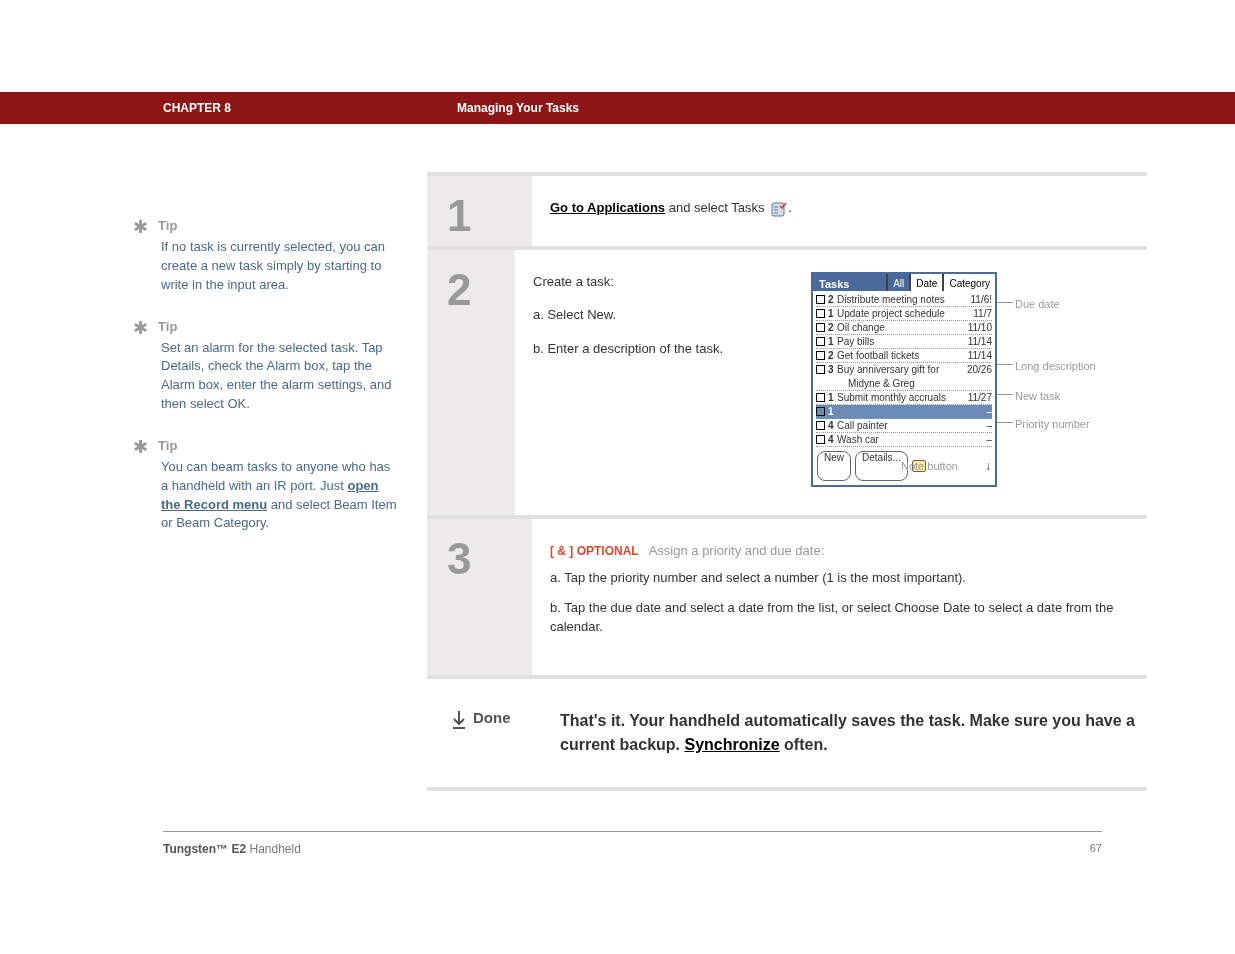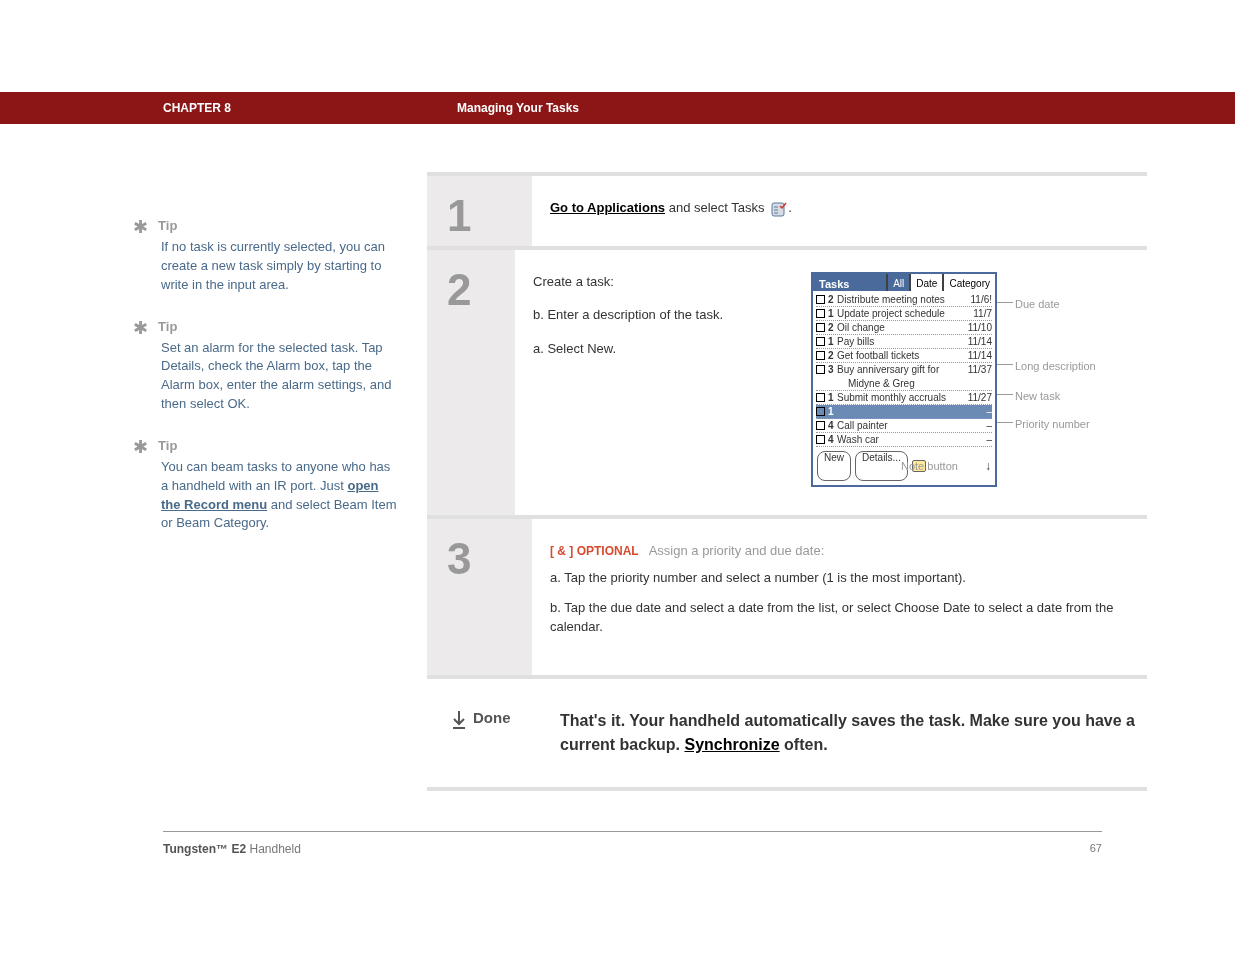--- a/index.html
+++ b/index.html
@@ -129,22 +129,22 @@
       </div>
 
       <div class="step">
         <div class="step-num-cell">
             <div class="step-num">2</div>
           </div>
         <div class="step-content">
           <div class="step-body-row">
             <div class="step-text-col">
               <p>Create a task:</p>
+              <p class="sub">a.  Select New.</p>
               <p class="sub">b.  Enter a description of the task.</p>
-              <p class="sub">a.  Select New.</p>
             </div>
             <div class="screenshot-wrap">
               <div class="palm-screen">
                 <div class="palm-titlebar">
                   <span class="ttl">Tasks</span>
                   <div class="palm-tabs">
                     <span class="active">All</span>
                     <span>Date</span>
                     <span>Category</span>
                   </div>
@@ -177,21 +177,21 @@
                     <div class="palm-row">
                       <span class="chk"></span>
                       <span class="pri">2</span>
                       <span class="desc">Get football tickets</span>
                       <span class="due">11/14</span>
                     </div>
                     <div class="palm-row nounder">
                       <span class="chk"></span>
                       <span class="pri">3</span>
                       <span class="desc">Buy anniversary gift for</span>
-                      <span class="due">11/37</span>
+                      <span class="due">20/26</span>
                     </div>
                     <div class="palm-row indent">
                       <span style="width:9px"></span>
                       <span style="width:9px"></span>
                       <span class="desc">Midyne &amp; Greg</span>
                     </div>
                     <div class="palm-row">
                       <span class="chk"></span>
                       <span class="pri">1</span>
                       <span class="desc">Submit monthly accruals</span>

